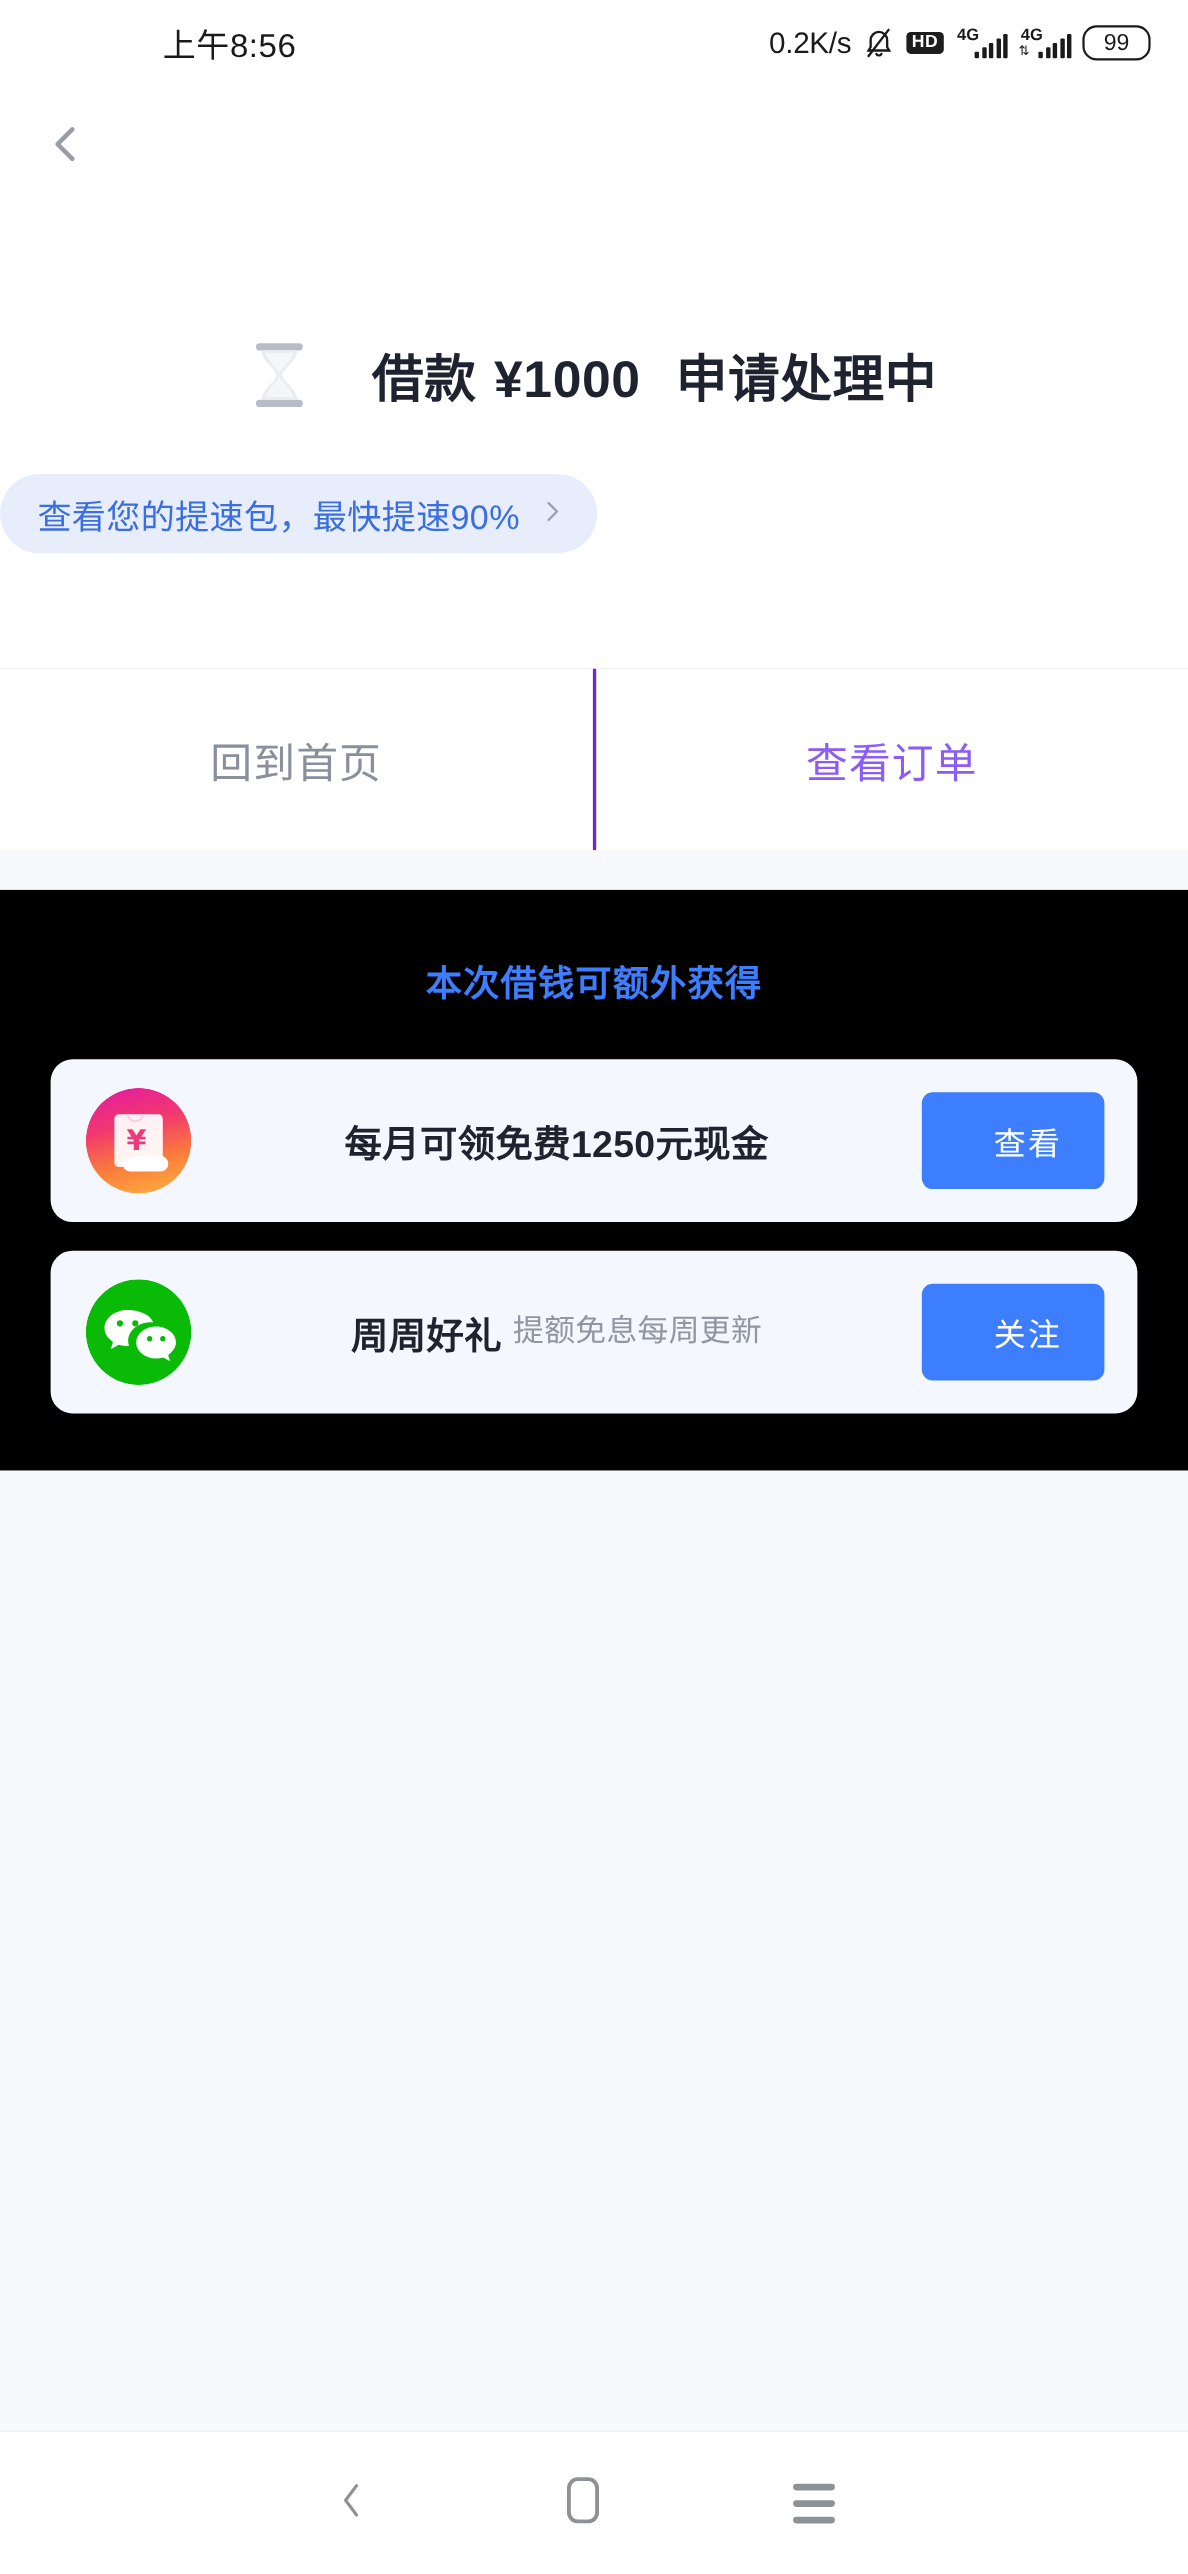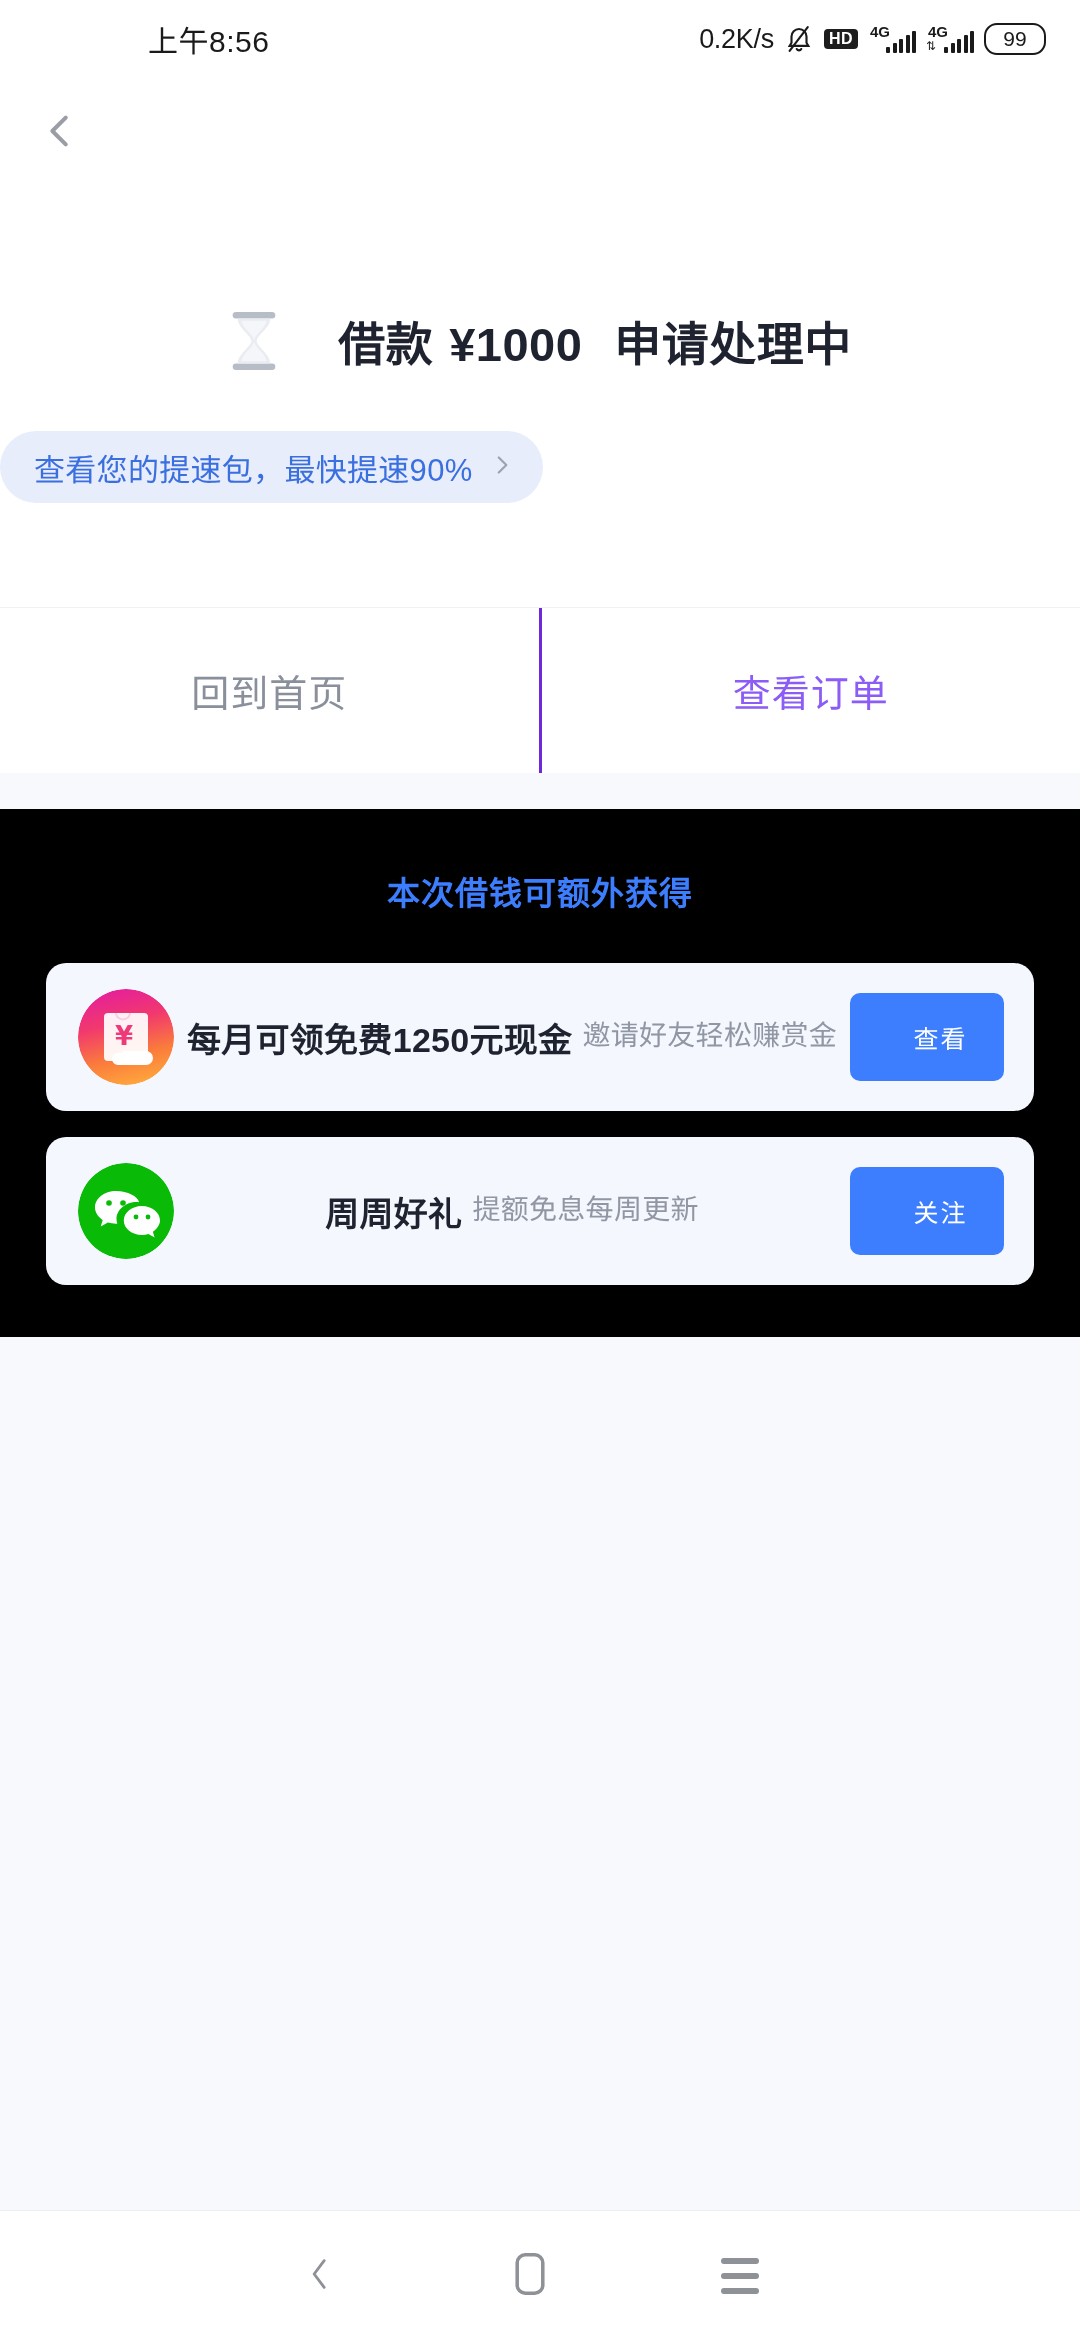--- a/index.html
+++ b/index.html
@@ -82,22 +82,22 @@
   .card {
     background:#f4f7fd; border-radius:20px; height:148px;
     display:flex; align-items:center; padding:0 30px 0 32px; gap:28px;
   }
   .card-icon { width:96px; height:96px; flex:0 0 96px; border-radius:50%; overflow:hidden; position:relative; }
   .card-text { flex:1; display:flex; flex-direction:row; justify-content:center; gap:10px; min-width:0; }
   .card-title { font-size:34px; font-weight:700; color:#1f2330; letter-spacing:0.3px; white-space:nowrap; }
   .card-sub { font-size:28px; color:#9096a3; letter-spacing:0.3px; white-space:nowrap; }
   .card-btn {
     flex:0 0 auto; background:#3d7eff; color:#ffffff; border:none;
-    border-radius:10px; width:154px; height:88px;
-    font-size:25px; font-family:inherit; letter-spacing:2px;
+    border-radius:10px; width:166px; height:88px;
+    font-size:29px; font-family:inherit; letter-spacing:2px;
     display:flex; align-items:center; justify-content:center; cursor:pointer;padding-left:27px;
   }
 
   
   .filler { flex:1 1 auto; background:#f7f9fc; }
 
   
   .navbar {
     height:130px; flex:0 0 130px; background:#ffffff;
     border-top:1px solid #eceef1;
@@ -214,21 +214,20 @@
             </defs>
             <circle cx="48" cy="48" r="48" fill="url(#gradCash)"></circle>
             <path d="M30 24h36a4 4 0 0 1 4 4v40a4 4 0 0 1-4 4H30a4 4 0 0 1-4-4V28a4 4 0 0 1 4-4z" fill="#ffffff" opacity="0.93"></path>
             <path d="M38 24c0 3.6 3.2 6.4 7 6.4s7-2.8 7-6.4" fill="none" stroke="#f7cfe0" stroke-width="2"></path>
             <text x="46" y="56" font-family="DejaVu Sans, sans-serif" font-size="26" font-weight="700" fill="#ef3a7a" text-anchor="middle">¥</text>
             <path d="M44 62h24a7 7 0 0 1 0 14H40a6 6 0 0 1 0-12h6z" fill="#ffffff"></path>
           </svg>
         </span>
         <span class="card-text">
           <span class="card-title">每月可领免费1250元现金</span>
-          <span class="card-sub">邀请好友轻松赚赏金</span>
         </span>
         <button class="card-btn">查看</button>
       </div>
 
       <div class="card">
         <span class="card-icon">
           <svg width="96" height="96" viewBox="0 0 96 96">
             <circle cx="48" cy="48" r="48" fill="#09bb07"></circle>
             <path d="M38 28c-11.6 0-21 7.3-21 16.3 0 5.1 3 9.6 7.7 12.6l-2 6.6 7.2-3.9c2.5.7 5.2 1.1 8.1 1.1h1.3c-.5-1.5-.8-3-.8-4.6 0-9.4 9.1-17 20.4-17 .8 0 1.5 0 2.3.1C59.6 33.3 49.8 28 38 28z" fill="#ffffff"></path>
             <circle cx="31" cy="40" r="2.8" fill="#09bb07"></circle>

